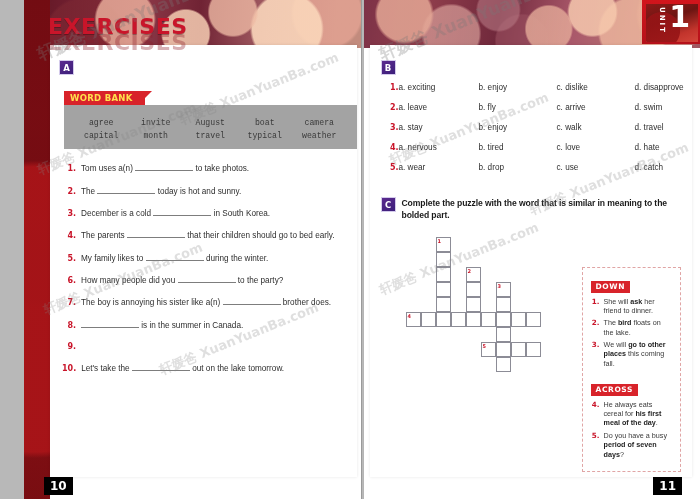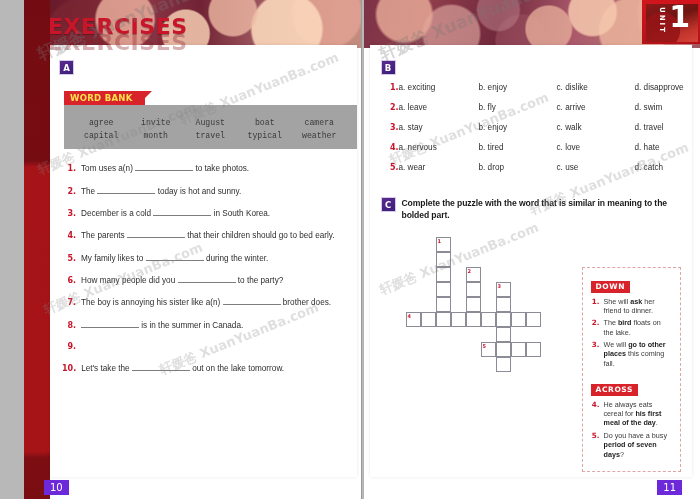--- a/index.html
+++ b/index.html
@@ -217,22 +217,22 @@
     font-size: 7.2px; font-weight: 800; color: #c9152a;
     font-family: "DejaVu Sans", sans-serif;
   }
   .clue .ctxt { font-size: 7.2px; color: #3a3a3a; line-height: 1.3; }
   .clue .ctxt b { color: #1f1f1f; }
   .clue-gap { height: 7px; }
 
   
   .pgnum {
     position: absolute; bottom: 4px;
-    background: #6d28d9; color: #fff;
-    font-size: 10px; font-weight: 400;
+    background: #000000; color: #fff;
+    font-size: 12px; font-weight: 700;
     padding: 2px 6px;
     font-family: "DejaVu Sans", sans-serif;
   }
   .pgnum.l { left: 20px; }
   .pgnum.r { right: 18px; }
 
   
   .wm {
     position: absolute; pointer-events: none;
     color: rgba(120,120,120,.30);

